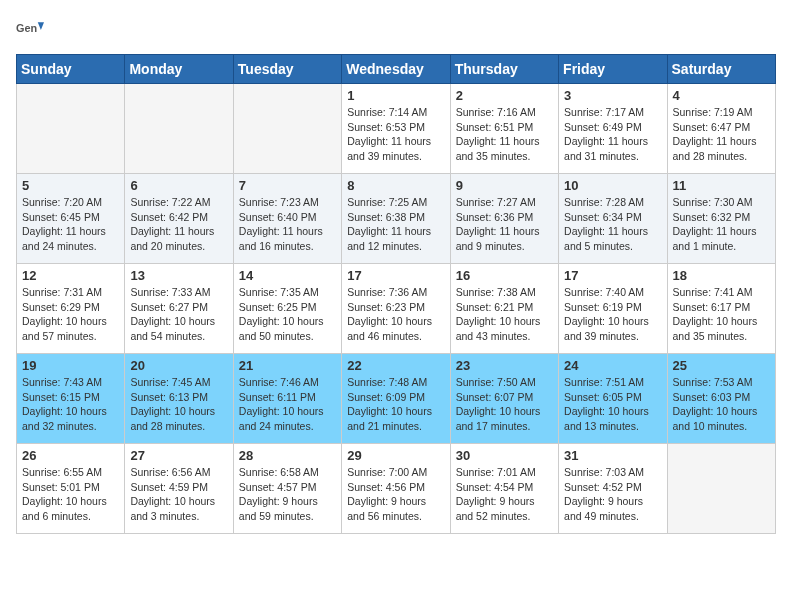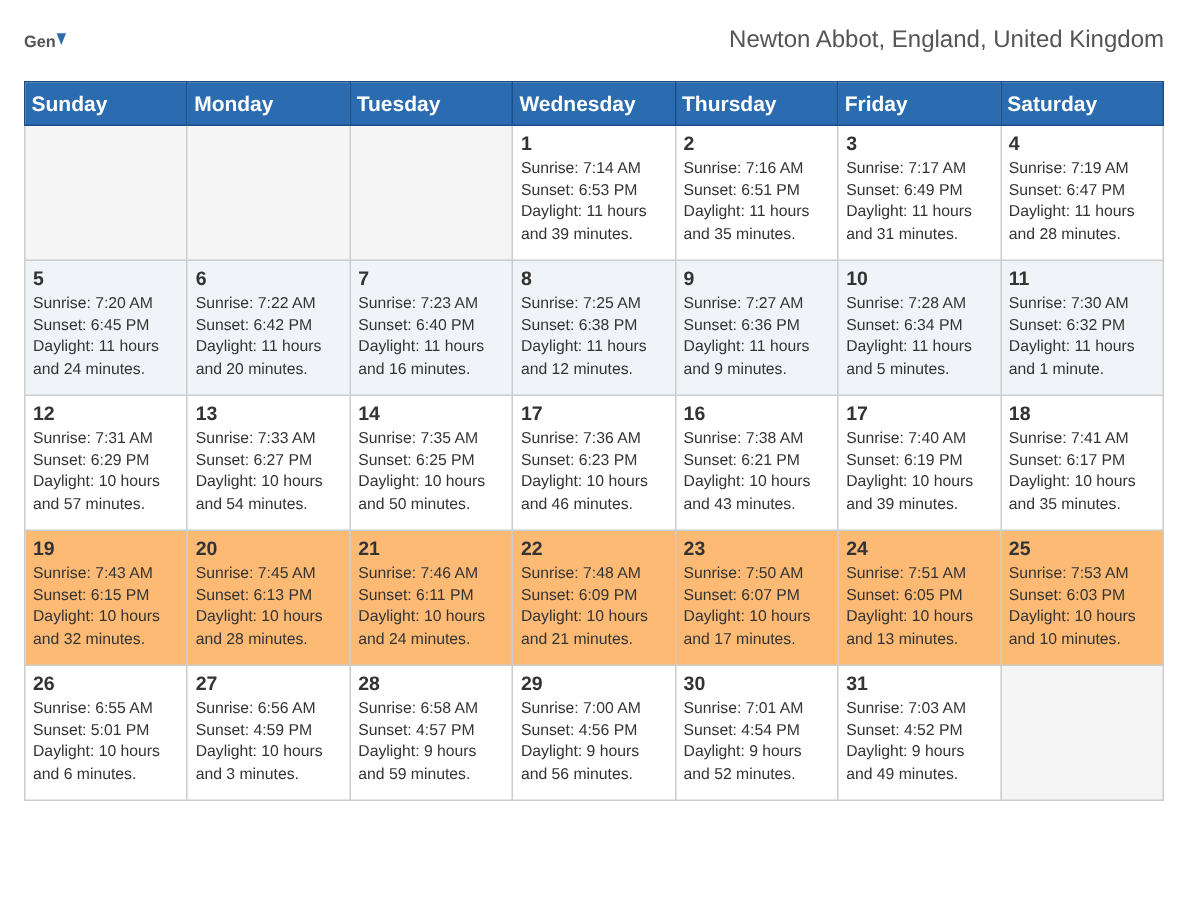--- a/index.html
+++ b/index.html
@@ -78,35 +78,34 @@
       font-size: 10.5px;
       color: #333;
     }
     .calendar tr:nth-child(odd) td:not(.empty) {
       background: #fff;
     }
     
     .row-1 td:not(.empty) { background: #fff; }
     .row-2 td:not(.empty) { background: #f0f4f8; }
     .row-3 td:not(.empty) { background: #fff; }
-    .row-4 td:not(.empty) { background: #fdba74; }
+    .row-4 td:not(.empty) { background: #7dd3fc; }
     .row-5 td:not(.empty) { background: #fff; }
   </style>
 </head>
 <body>
 
 <div class="header-area">
   <div class="logo">
     <svg class="logo-icon" viewBox="0 0 36 36">
       <text y="20" font-size="14" font-weight="bold" fill="#555">Gen</text>
       <polygon points="28,8 36,8 32,18" fill="#2b6cb0"></polygon>
     </svg>
   </div>
   <div class="title-area">
-    <div class="location-title">Newton Abbot, England, United Kingdom</div>
   </div>
 </div>
 
 <table class="calendar">
   <thead>
     <tr>
     <th>Sunday</th>
         <th>Monday</th>
         <th>Tuesday</th>
         <th>Wednesday</th>

